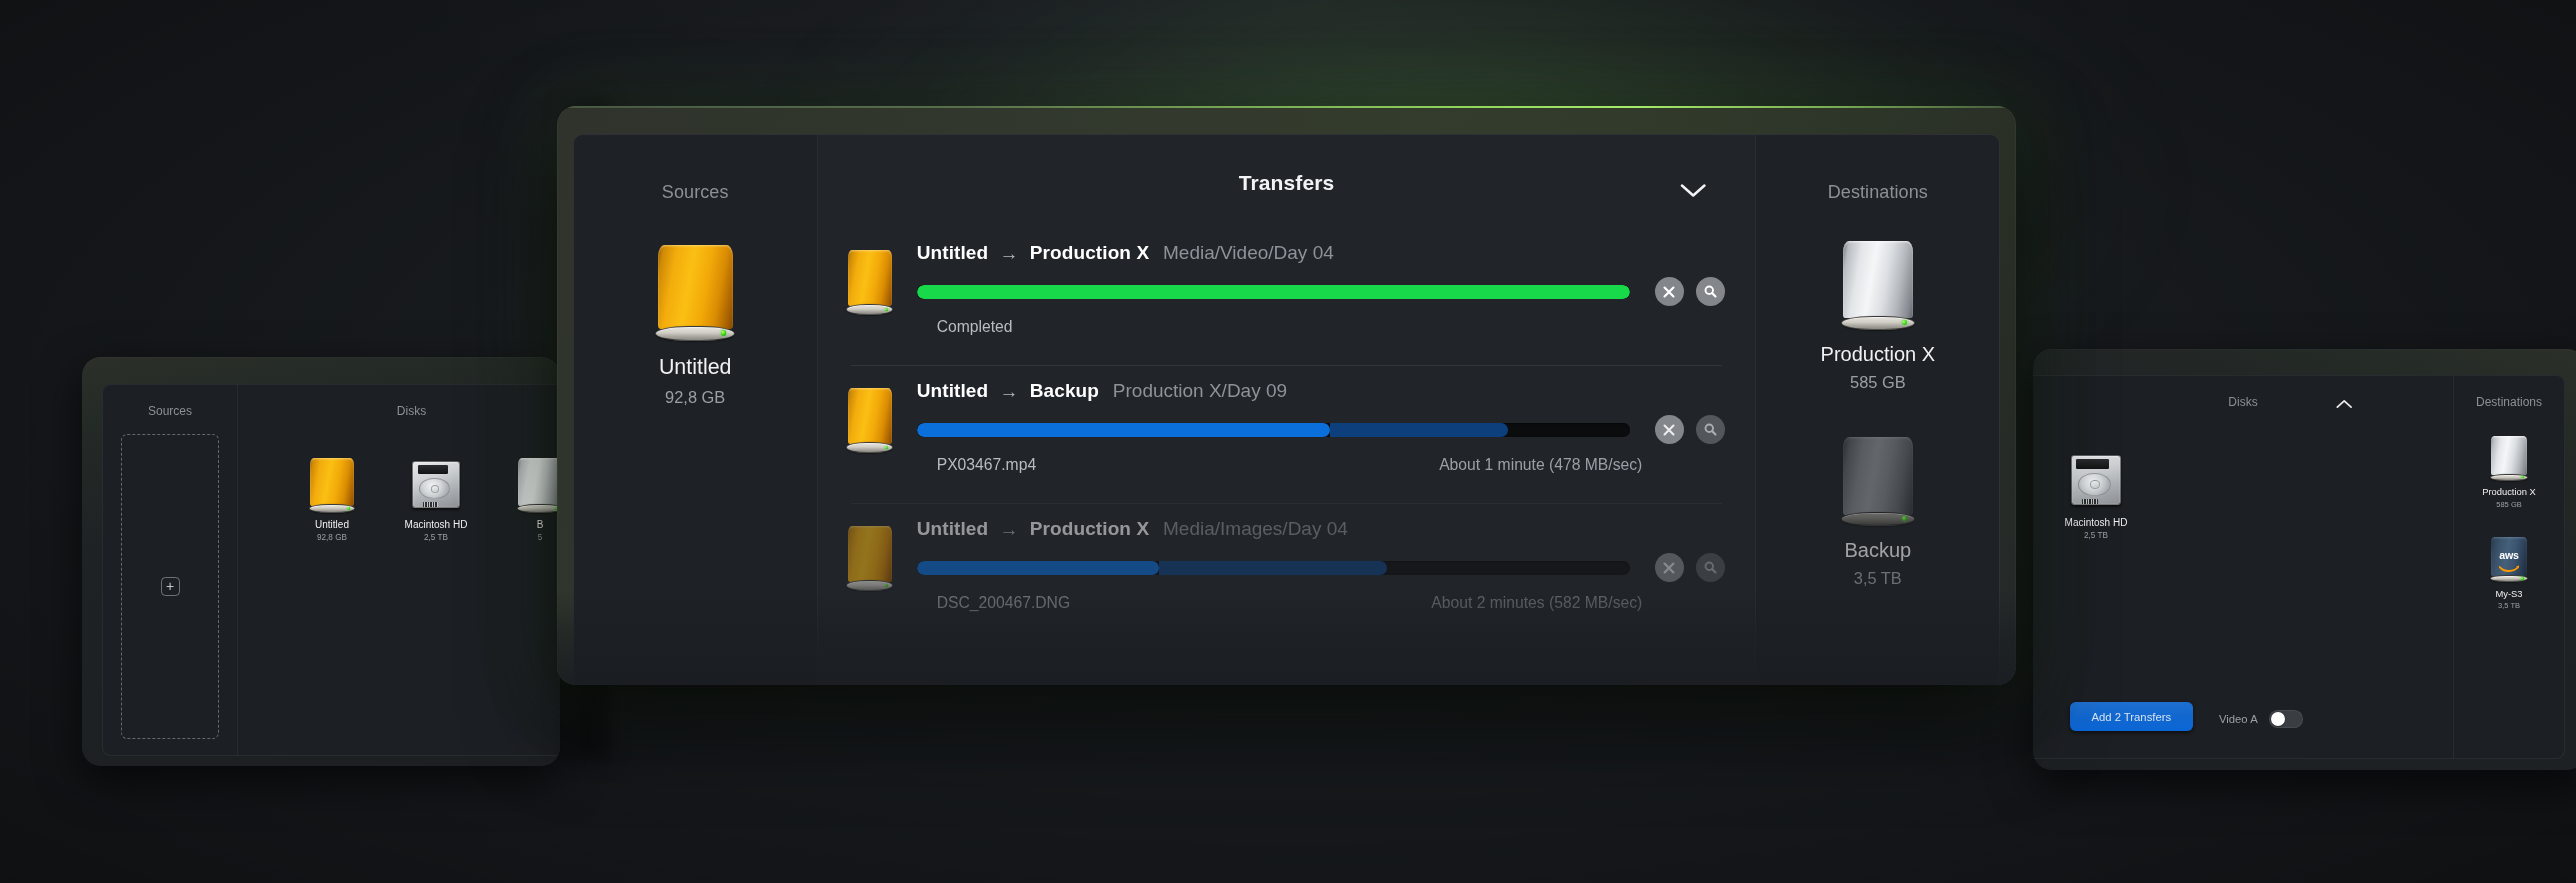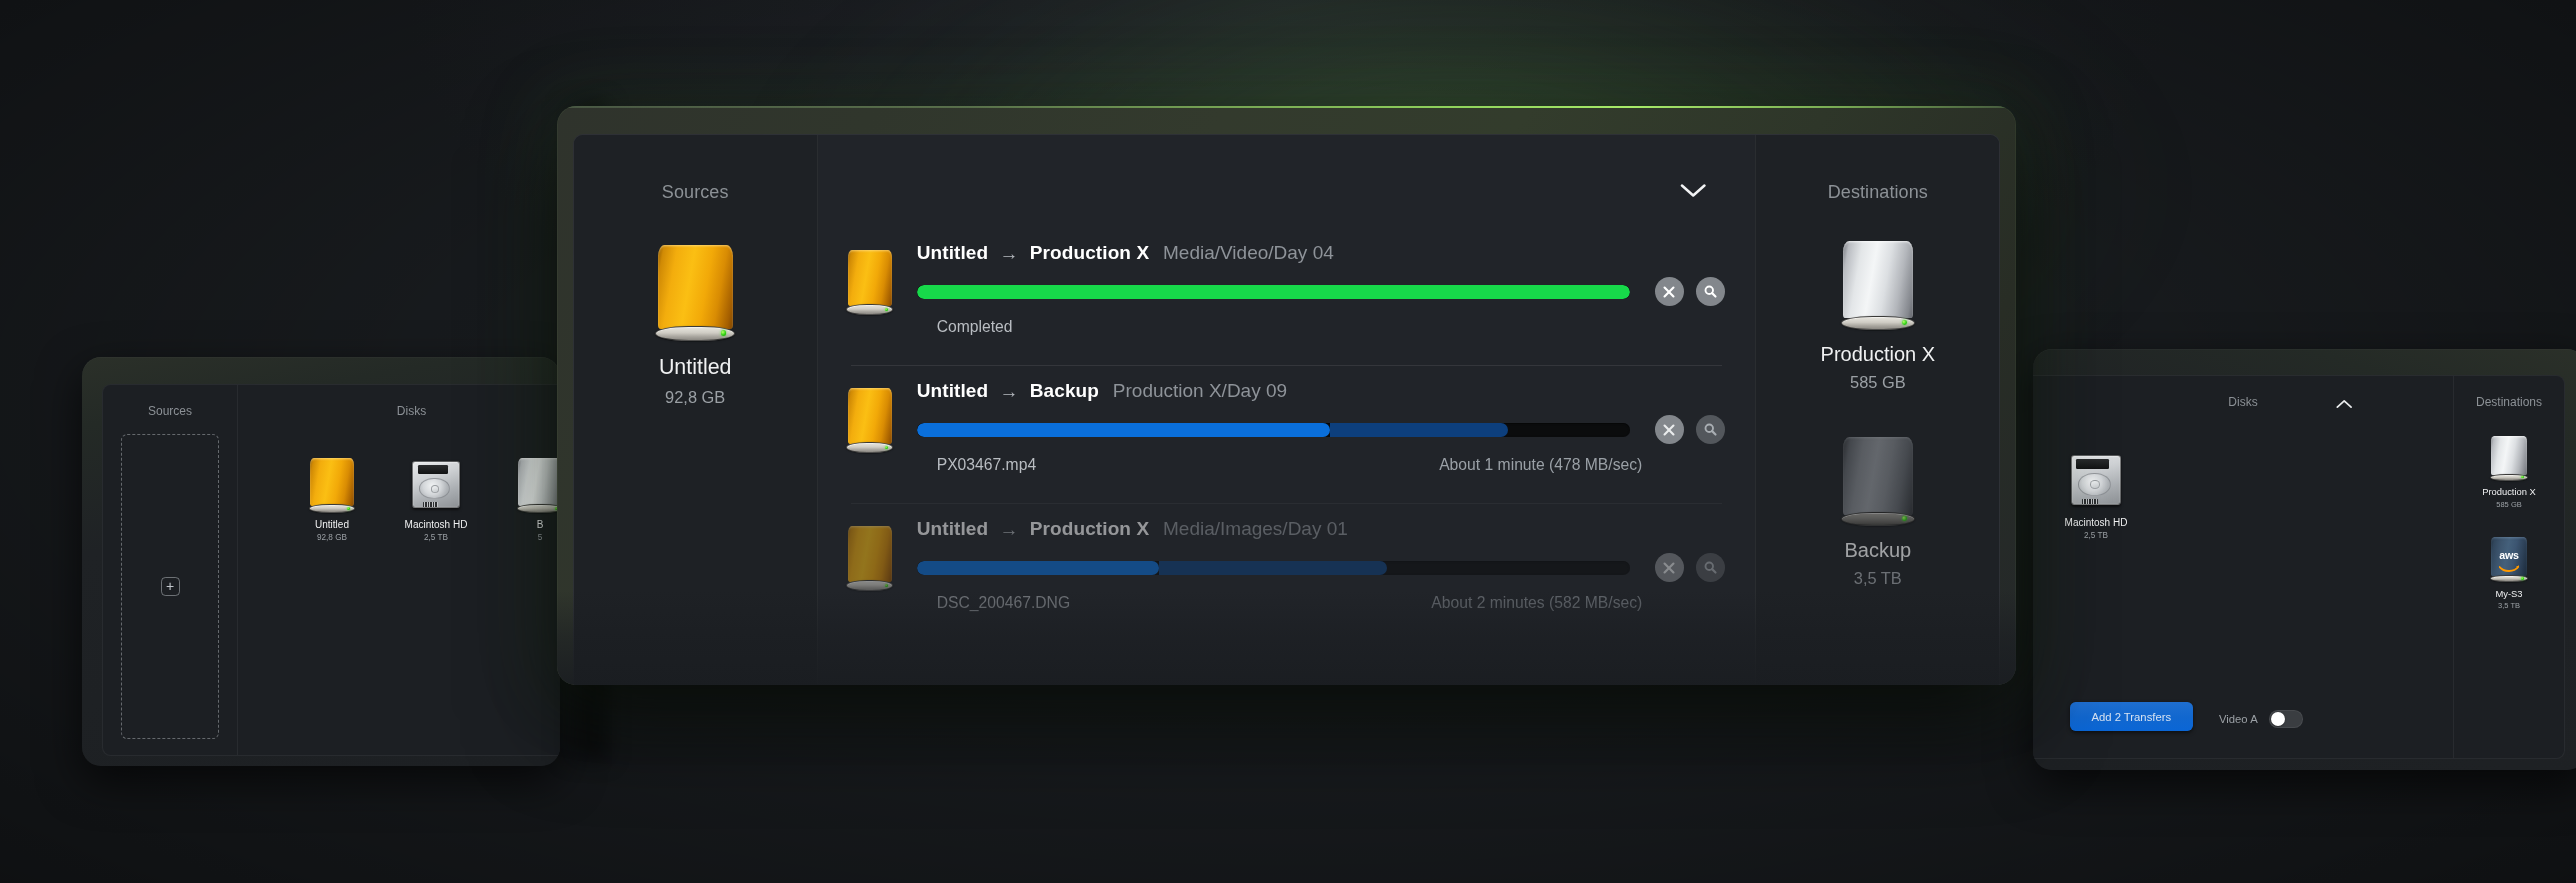--- a/index.html
+++ b/index.html
@@ -425,20 +425,21 @@
             <div class="body"></div>
               <div class="base"></div>
               <div class="led"></div>
           </div>
           <div class="disk-name" style="font-size:21.4px;margin-top:14px;">Untitled</div>
           <div class="disk-size" style="font-size:16.4px;margin-top:7.5px;">92,8 GB</div>
         </div>
       </div>
 
       <div class="pane-center">
+        <div class="center-title">Transfers</div>
         <div class="chevron-btn">
           <svg width="26.4" height="15" viewBox="0 0 42 24">
               <polyline points="3,4 21,20 39,4" fill="none" stroke="#f2f3f4" stroke-width="4" stroke-linecap="round" stroke-linejoin="round"></polyline>
             </svg>
         </div>
 
         <div class="transfers">
 
           <div class="trow">
             <div class="rowbody">
@@ -533,21 +534,21 @@
                     <div class="body"></div>
                     <div class="base"></div>
                     <div class="led"></div>
                   </div>
               </div>
               <div class="meta">
                 <div class="path-line">
                   <span class="path-src">Untitled</span>
                   <span class="path-arrow">→</span>
                   <span class="path-dst">Production X</span>
-                  <span class="path-sub">Media/Images/Day 01</span>
+                  <span class="path-sub">Media/Images/Day 04</span>
                 </div>
                 <div class="bar-line">
                   <div class="bar">
                     <div class="seg-buf" id="r2buf" style="left: 34%; width: 32%; background: rgb(13, 63, 125);"></div>
                     <div class="seg-done" id="r2done" style="width: 34%; background: rgb(10, 111, 219);"></div>
                   </div>
                   <div class="actions">
                     <div class="abtn">
                       <svg width="14" height="14" viewBox="0 0 22 22">
                           <path d="M4,4 L18,18 M18,4 L4,18" stroke="#e9ebec" stroke-width="3.4" stroke-linecap="round"></path>

